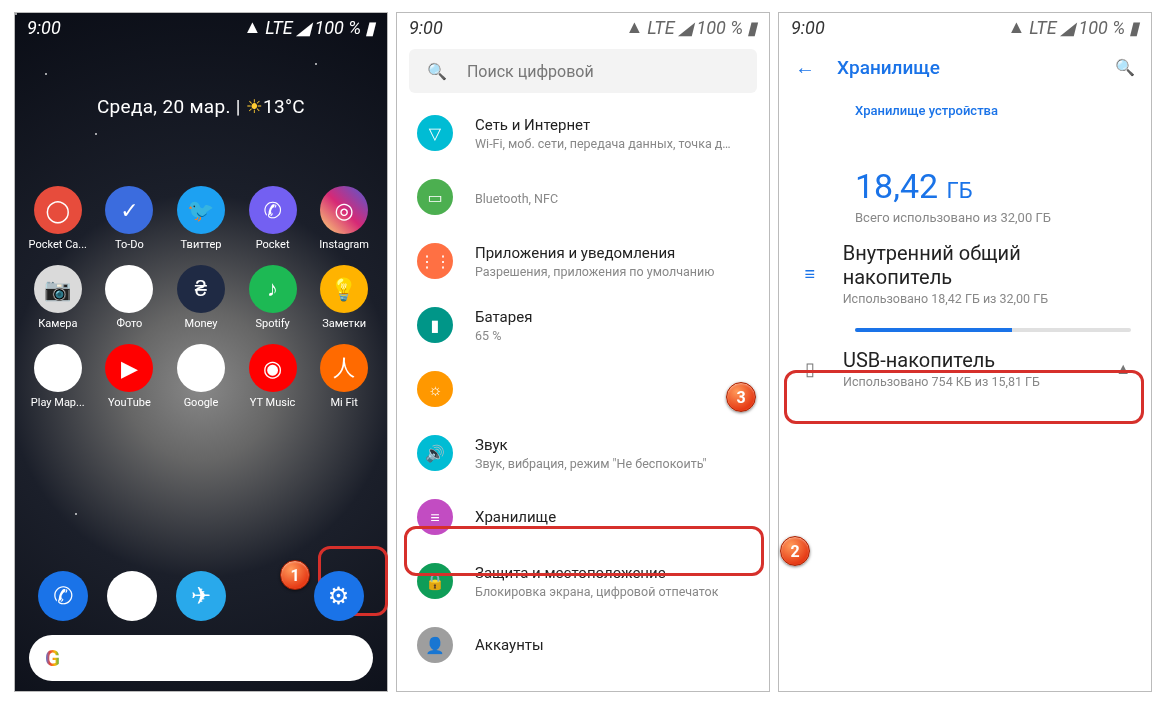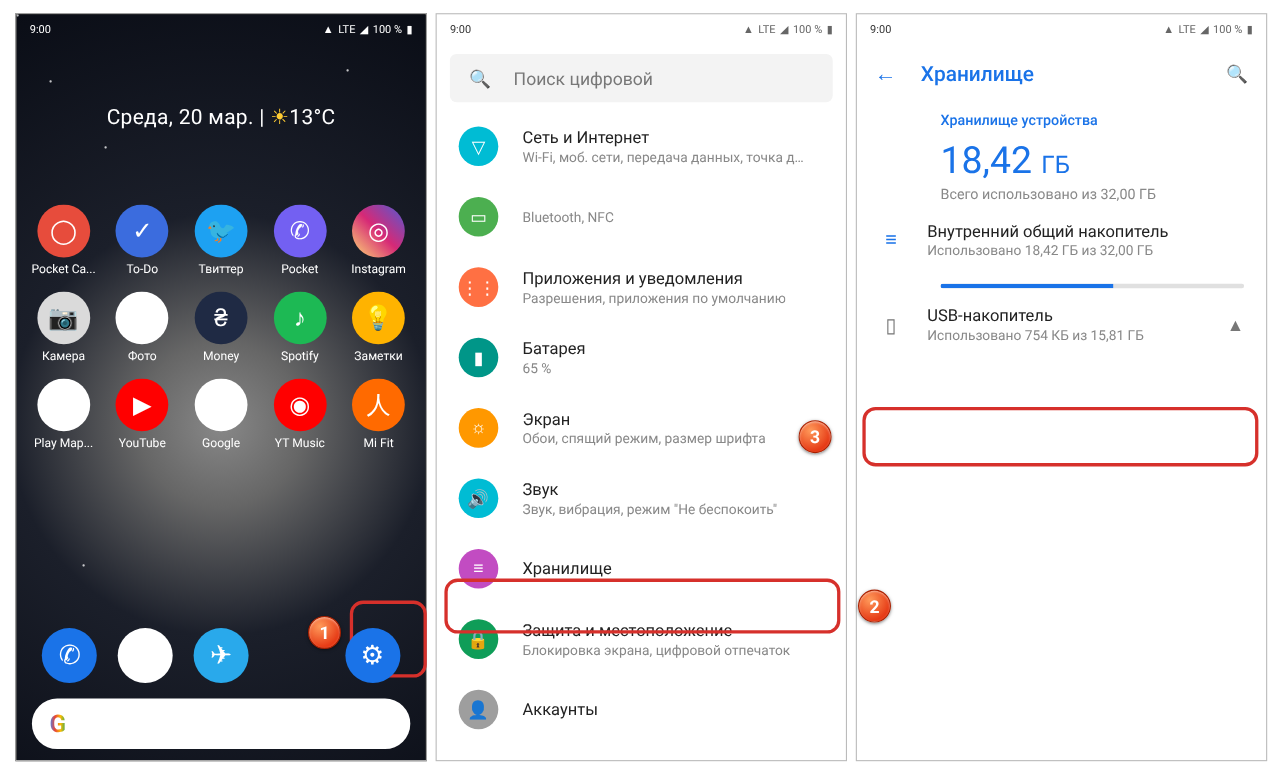--- a/index.html
+++ b/index.html
@@ -3,21 +3,21 @@
 <meta charset="utf-8">
 <style>
 * { margin:0; padding:0; box-sizing:border-box; font-family:Roboto,Arial,sans-serif; }
 body { background:#fff; width:1164px; height:704px; position:relative; }
 .panel { position:absolute; top:12px; height:680px; border:1px solid #bbb; background:#fff; overflow:hidden; }
 #p1 { left:14px; width:374px; background:#000; }
 #p2 { left:396px; width:374px; }
 #p3 { left:778px; width:374px; }
 
 
-.status { height:28px; display:flex; align-items:center; justify-content:space-between; padding:0 12px; font-size:10px; }
+.status { height:28px; display:flex; align-items:center; justify-content:space-between; padding:0 12px; font-size:18px;font-style:italic; }
 .status .right { display:flex; gap:4px; align-items:center; }
 .dark .status { color:#fff; }
 .light .status { color:#333; }
 
 
 .home-bg { position:absolute; inset:0; background:radial-gradient(circle at 50% 55%, #888 0%, #666 18%, #1b1f2a 46%, #0a0d16 100%); }
 .stars::before, .stars::after { content:""; position:absolute; width:2px; height:2px; background:#fff; border-radius:50%; box-shadow: 30px 60px #fff, 80px 120px #fff, 300px 50px #fff, 340px 200px #fff, 60px 500px #fff, 310px 600px #fff; opacity:.5; }
 .home { position:relative; z-index:2; color:#fff; height:100%; display:flex; flex-direction:column; }
 .date-row { text-align:center; font-size:19px; font-weight:400; margin-top:54px; letter-spacing:.3px;}
 .grid { display:grid; grid-template-columns:repeat(5,1fr); gap:14px 6px; padding:12px 10px 0; margin-top:56px;}
@@ -32,26 +32,26 @@
 .slist { display:flex; flex-direction:column; }
 .srow { display:flex; gap:22px; padding:14px 20px; align-items:center; }
 .sic { width:36px; height:36px; border-radius:50%; flex:none; display:flex; align-items:center; justify-content:center; color:#fff; }
 .srow .t1 { font-size:15px; color:#222; }
 .srow .t2 { font-size:12.5px; color:#888; margin-top:2px; white-space:nowrap; overflow:hidden; text-overflow:ellipsis; max-width:260px;}
 
 
 .hdr { display:flex; align-items:center; height:52px; gap:22px; padding:0 16px; color:#1a73e8; }
 .hdr .title { font-size:19px; font-weight:500; flex:1; }
 .sect { padding:10px 16px 0 76px; font-size:13px; color:#1a73e8; font-weight:500; }
-.big { padding:8px 16px 0 76px; }
+.big { padding:8px 16px 0 76px;margin-top:40px; }
 .big .num { font-size:34px; color:#1a73e8; font-weight:400; }
 .big .sub { font-size:13px; color:#888; margin-top:4px;}
 .row3 { display:flex; gap:22px; padding:16px 20px; align-items:center; }
 .row3 .ic { width:22px; text-align:center; color:#1a73e8; font-size:18px; }
-.row3 .t1 { font-size:15px; color:#222;}
+.row3 .t1 { font-size:20px; color:#222;}
 .row3 .t2 { font-size:12.5px; color:#888; margin-top:2px;}
 .bar { height:4px; background:#e0e0e0; border-radius:2px; margin:6px 20px 0 76px; overflow:hidden;}
 .bar>i { display:block; height:100%; background:#1a73e8; width:57%; }
 
 
 .hl { position:absolute; border:3px solid #d6302b; border-radius:12px; pointer-events:none; }
 .badge { position:absolute; width:30px; height:30px; border-radius:50%; background:radial-gradient(circle at 35% 30%, #ff9a5a, #e63b16 70%); color:#fff; font-weight:bold; display:flex; align-items:center; justify-content:center; font-size:16px; box-shadow:0 1px 3px rgba(0,0,0,.5), inset 0 1px 2px rgba(255,255,255,.5); border:1px solid #a82000;}
 </style>
 </head>
 <body>
@@ -188,24 +188,20 @@
       </div>
       <div class="srow">
         <div class="sic" style="background: rgb(0, 150, 136);">▮</div>
         <div>
           <div class="t1">Батарея</div>
           <div class="t2">65 %</div>
         </div>
       </div>
       <div class="srow">
         <div class="sic" style="background: rgb(255, 152, 0);">☼</div>
-        <div>
-          <div class="t1">Экран</div>
-          <div class="t2">Обои, спящий режим, размер шрифта</div>
-        </div>
       </div>
       <div class="srow">
         <div class="sic" style="background: rgb(0, 188, 212);">🔊</div>
         <div>
           <div class="t1">Звук</div>
           <div class="t2">Звук, вибрация, режим "Не беспокоить"</div>
         </div>
       </div>
       <div class="srow">
         <div class="sic" style="background: rgb(194, 76, 194);">≡</div>

